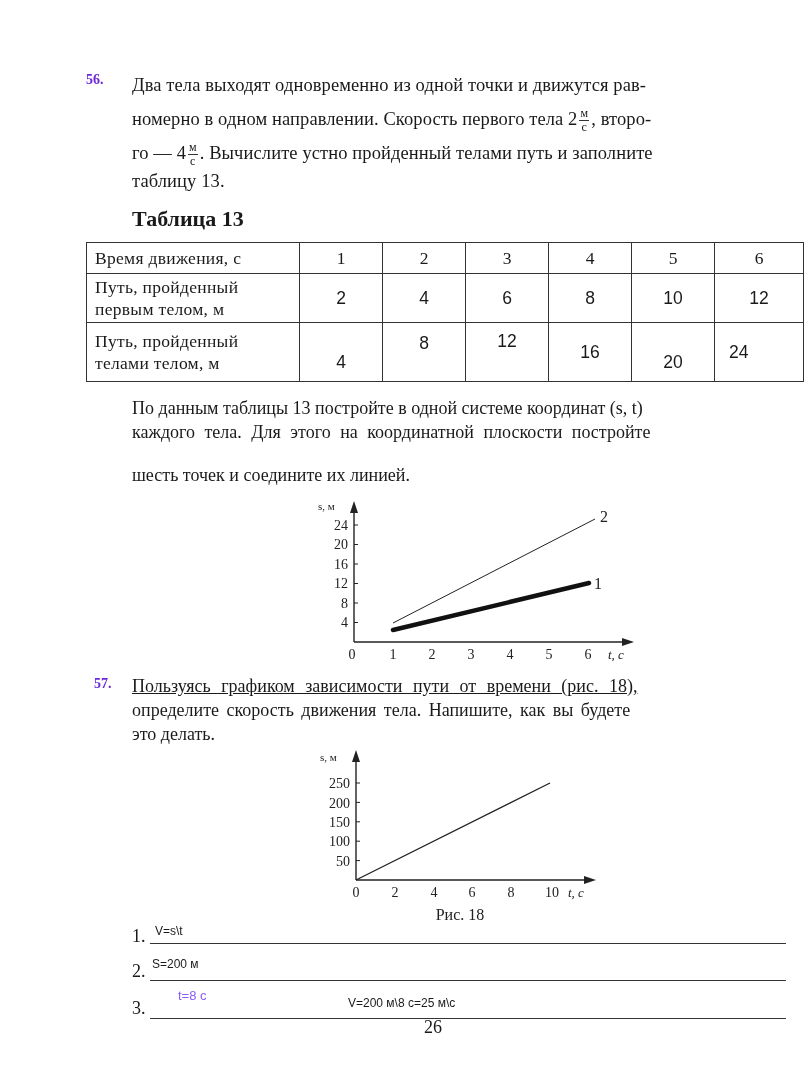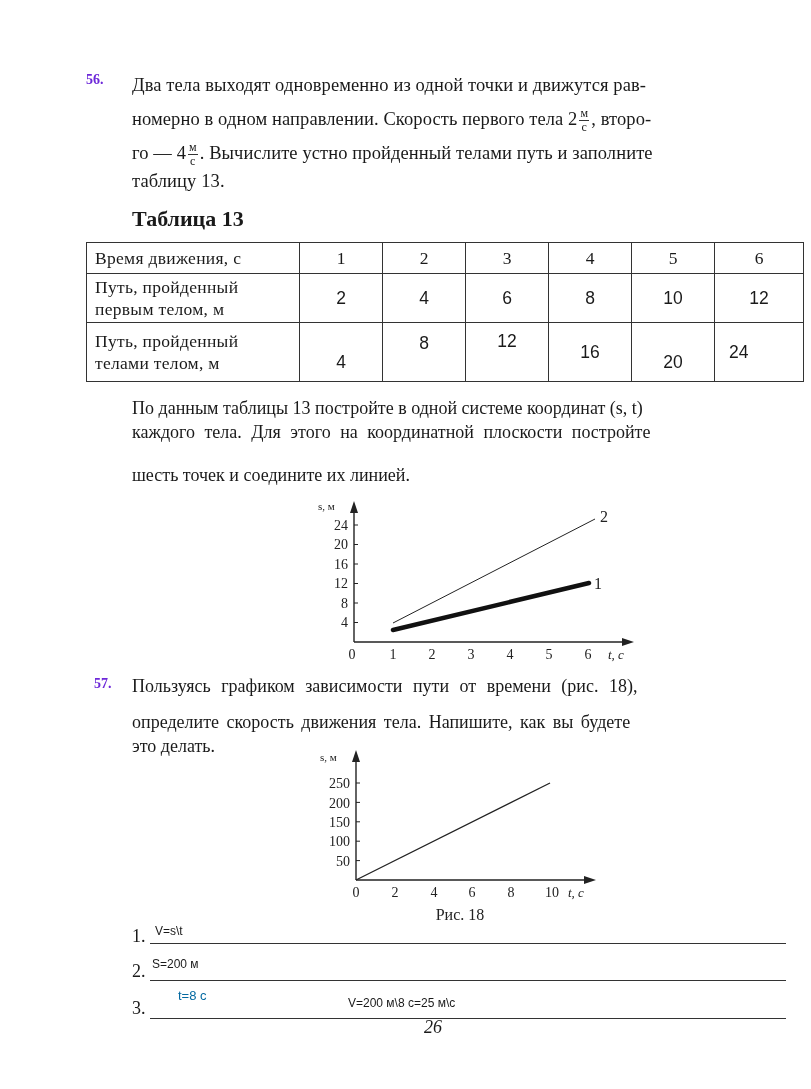--- a/index.html
+++ b/index.html
@@ -123,22 +123,22 @@
   </g>
 
   <line x1="93" y1="128" x2="295" y2="24" stroke="#222" stroke-width="1"></line>
   <line x1="93" y1="135" x2="289" y2="88" stroke="#111" stroke-width="4.5" stroke-linecap="round"></line>
   <text x="300" y="27" font-size="16" font-family="Liberation Sans, sans-serif" fill="#222">2</text>
   <text x="294" y="94" font-size="16" font-family="Liberation Sans, sans-serif" fill="#222">1</text>
 </svg>
 
 <div class="abs prob-num" style="left:86px; top:676px;margin-left:8px;">57.</div>
 <div class="abs para2" style="left:132px; top:674px; width:664px;">
-  <div style="white-space:nowrap; word-spacing:6px;">Пользуясь графиком зависимости пути от времени (рис. 18),</div>
-  <div style="white-space:nowrap; word-spacing:3px;margin-top:12px;">определите скорость движения тела. Напишите, как вы будете</div>
+  <div style="white-space:nowrap; word-spacing:6px;text-decoration:underline;">Пользуясь графиком зависимости пути от времени (рис. 18),</div>
+  <div style="white-space:nowrap; word-spacing:3px;">определите скорость движения тела. Напишите, как вы будете</div>
   <div style="white-space:nowrap;">это делать.</div>
 </div>
 
 <svg class="abs" style="left:300px; top:745px;" width="320" height="180" viewBox="0 0 320 180">
   <line x1="56" y1="135" x2="290" y2="135" stroke="#222" stroke-width="1.4"></line>
   <polygon points="296,135 284,131 284,139" fill="#222"></polygon>
   <line x1="56" y1="135" x2="56" y2="10" stroke="#222" stroke-width="1.4"></line>
   <polygon points="56,5 52,17 60,17" fill="#222"></polygon>
   <text x="20" y="16" font-size="11" fill="#222">s, м</text>
   <text x="268" y="152" font-size="13" fill="#222" font-style="italic">t, с</text>
@@ -171,18 +171,18 @@
 </svg>
 
 <div class="abs ans-num" style="left:132px; top:926px;">1.</div>
 <div class="abs hand" style="left:155px; top:924px;">V=s\t</div>
 <div class="ans-line" style="left:150px; top:943px; width:636px;"></div>
 
 <div class="abs ans-num" style="left:132px; top:961px;">2.</div>
 <div class="abs hand" style="left:152px; top:957px;">S=200 м</div>
 <div class="ans-line" style="left:150px; top:980px; width:636px;"></div>
 
-<div class="abs hand" style="left:178px; top:988px; font-size:13px; color:#0369a1;">t=8 с</div>
+<div class="abs hand" style="left:178px; top:988px; font-size:13px; color:#8b5cf6;">t=8 с</div>
 <div class="abs ans-num" style="left:132px; top:998px;">3.</div>
 <div class="abs hand" style="left:348px; top:996px;">V=200 м\8 с=25 м\с</div>
 <div class="ans-line" style="left:150px; top:1018px; width:636px;"></div>
 
-<div class="abs page-num" style="left:424px; top:1017px;font-style:italic;">26</div>
+<div class="abs page-num" style="left:424px; top:1017px;">26</div>
 
 </body></html>

